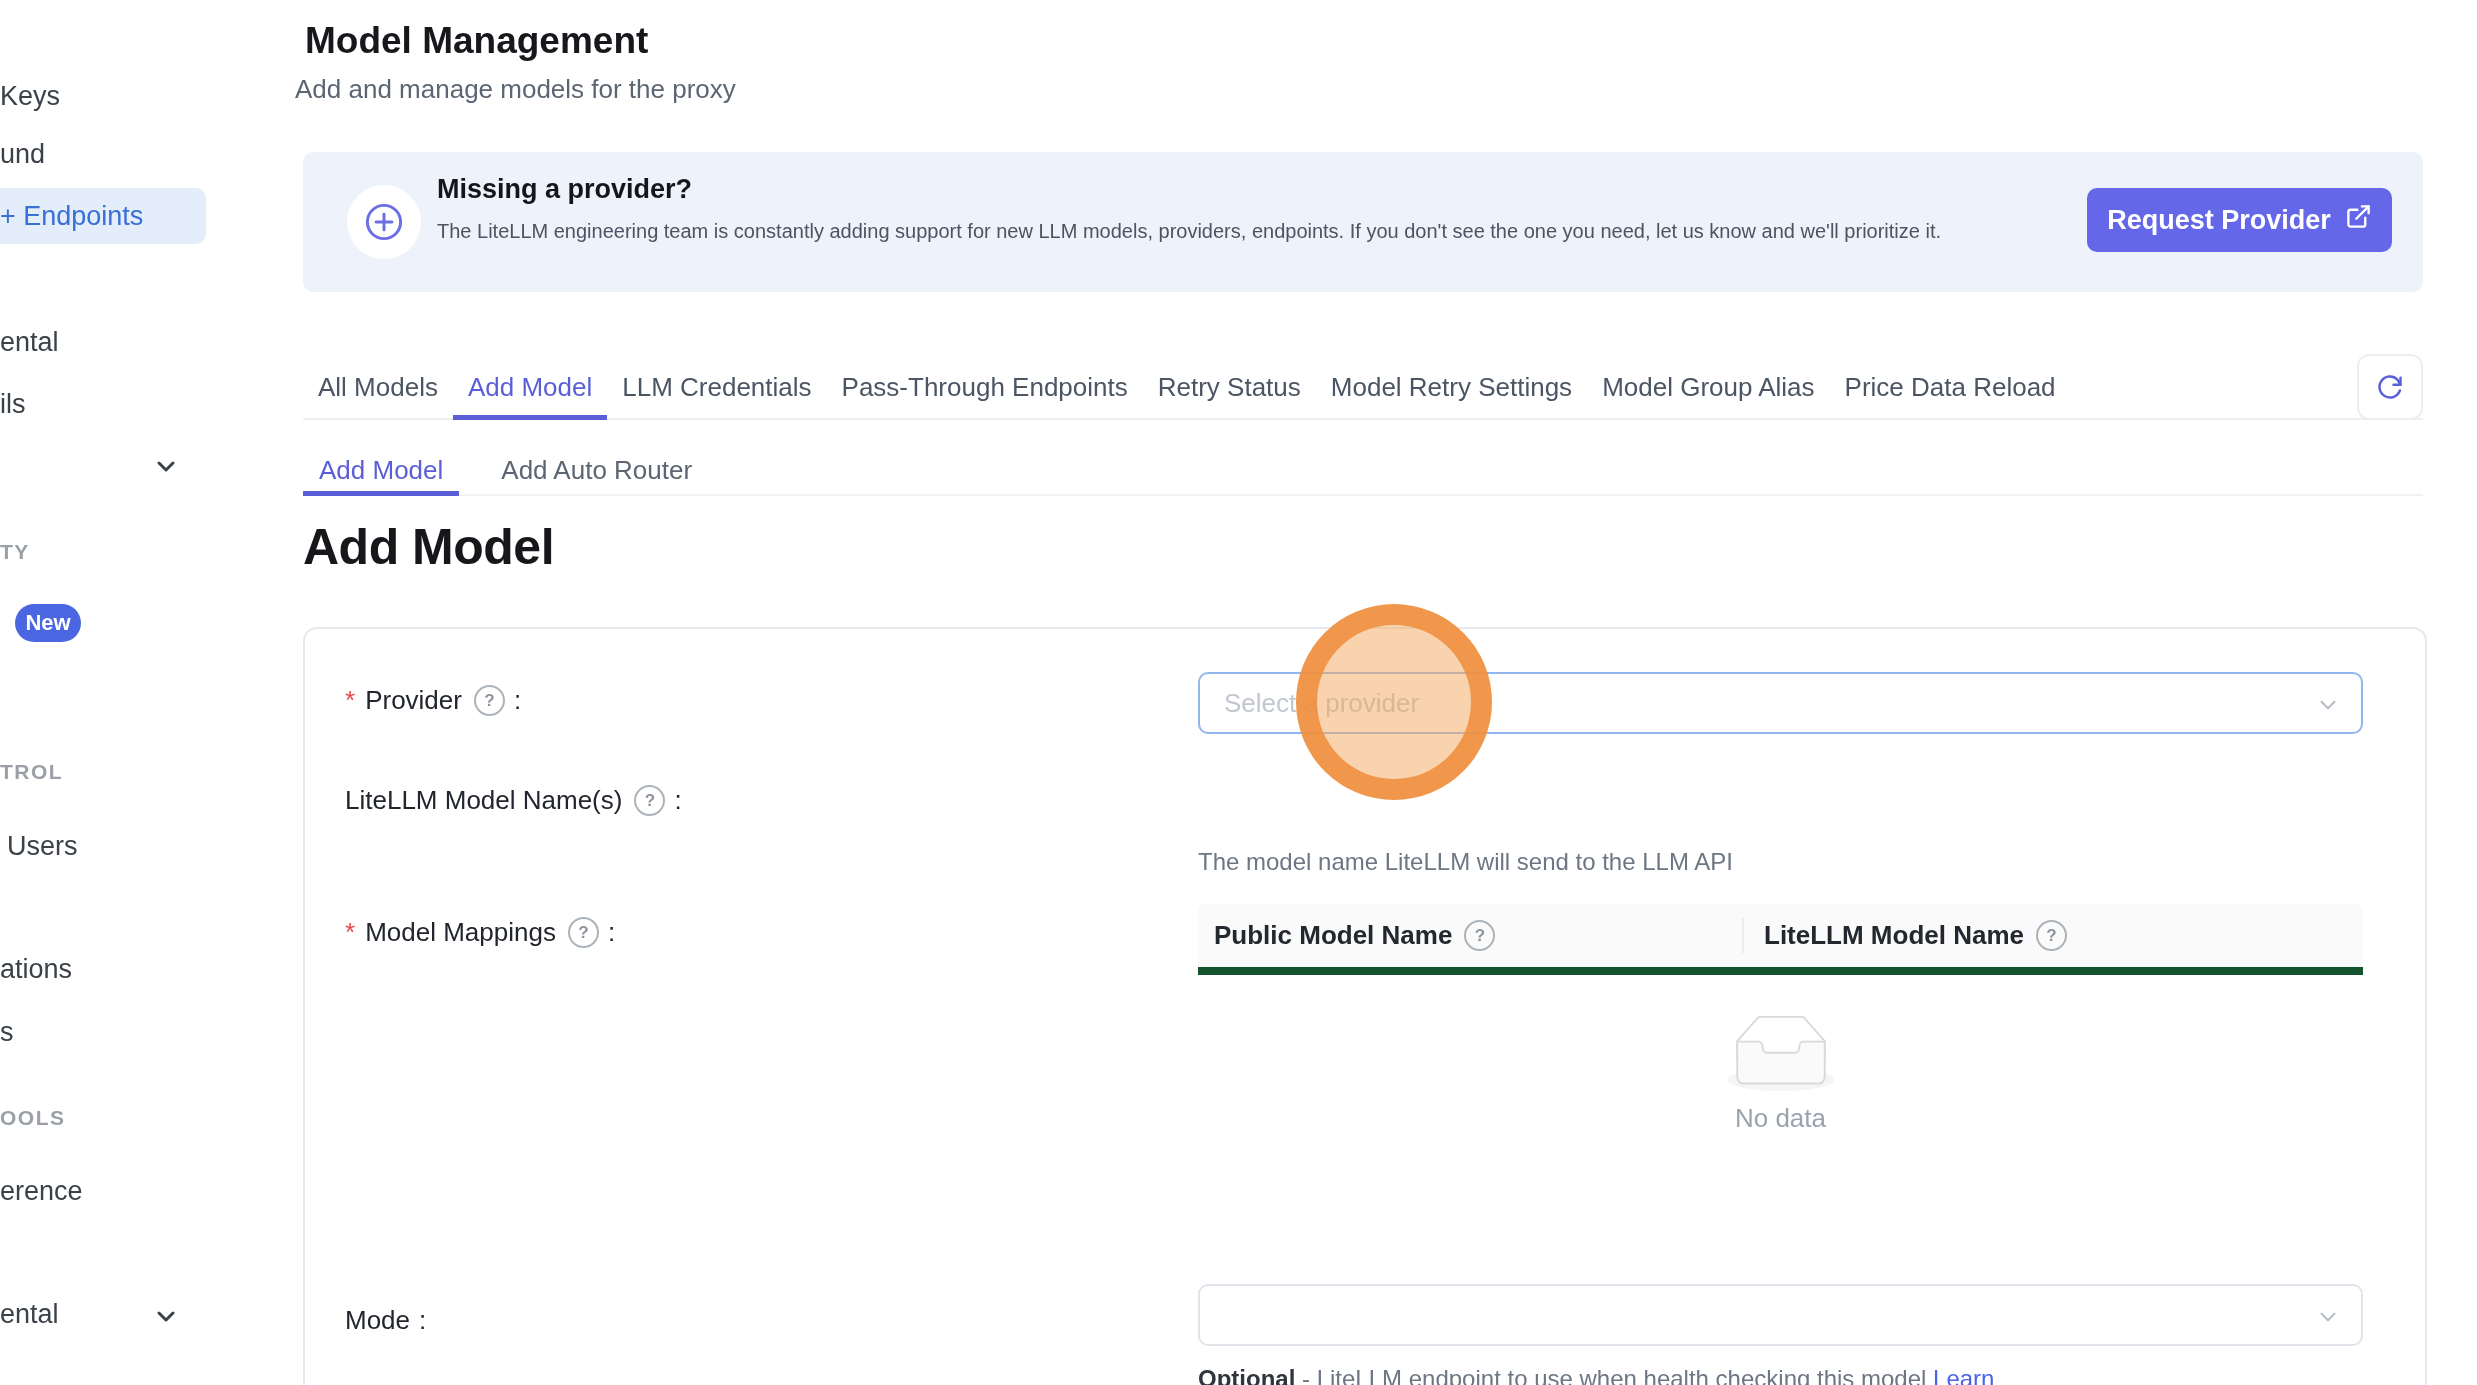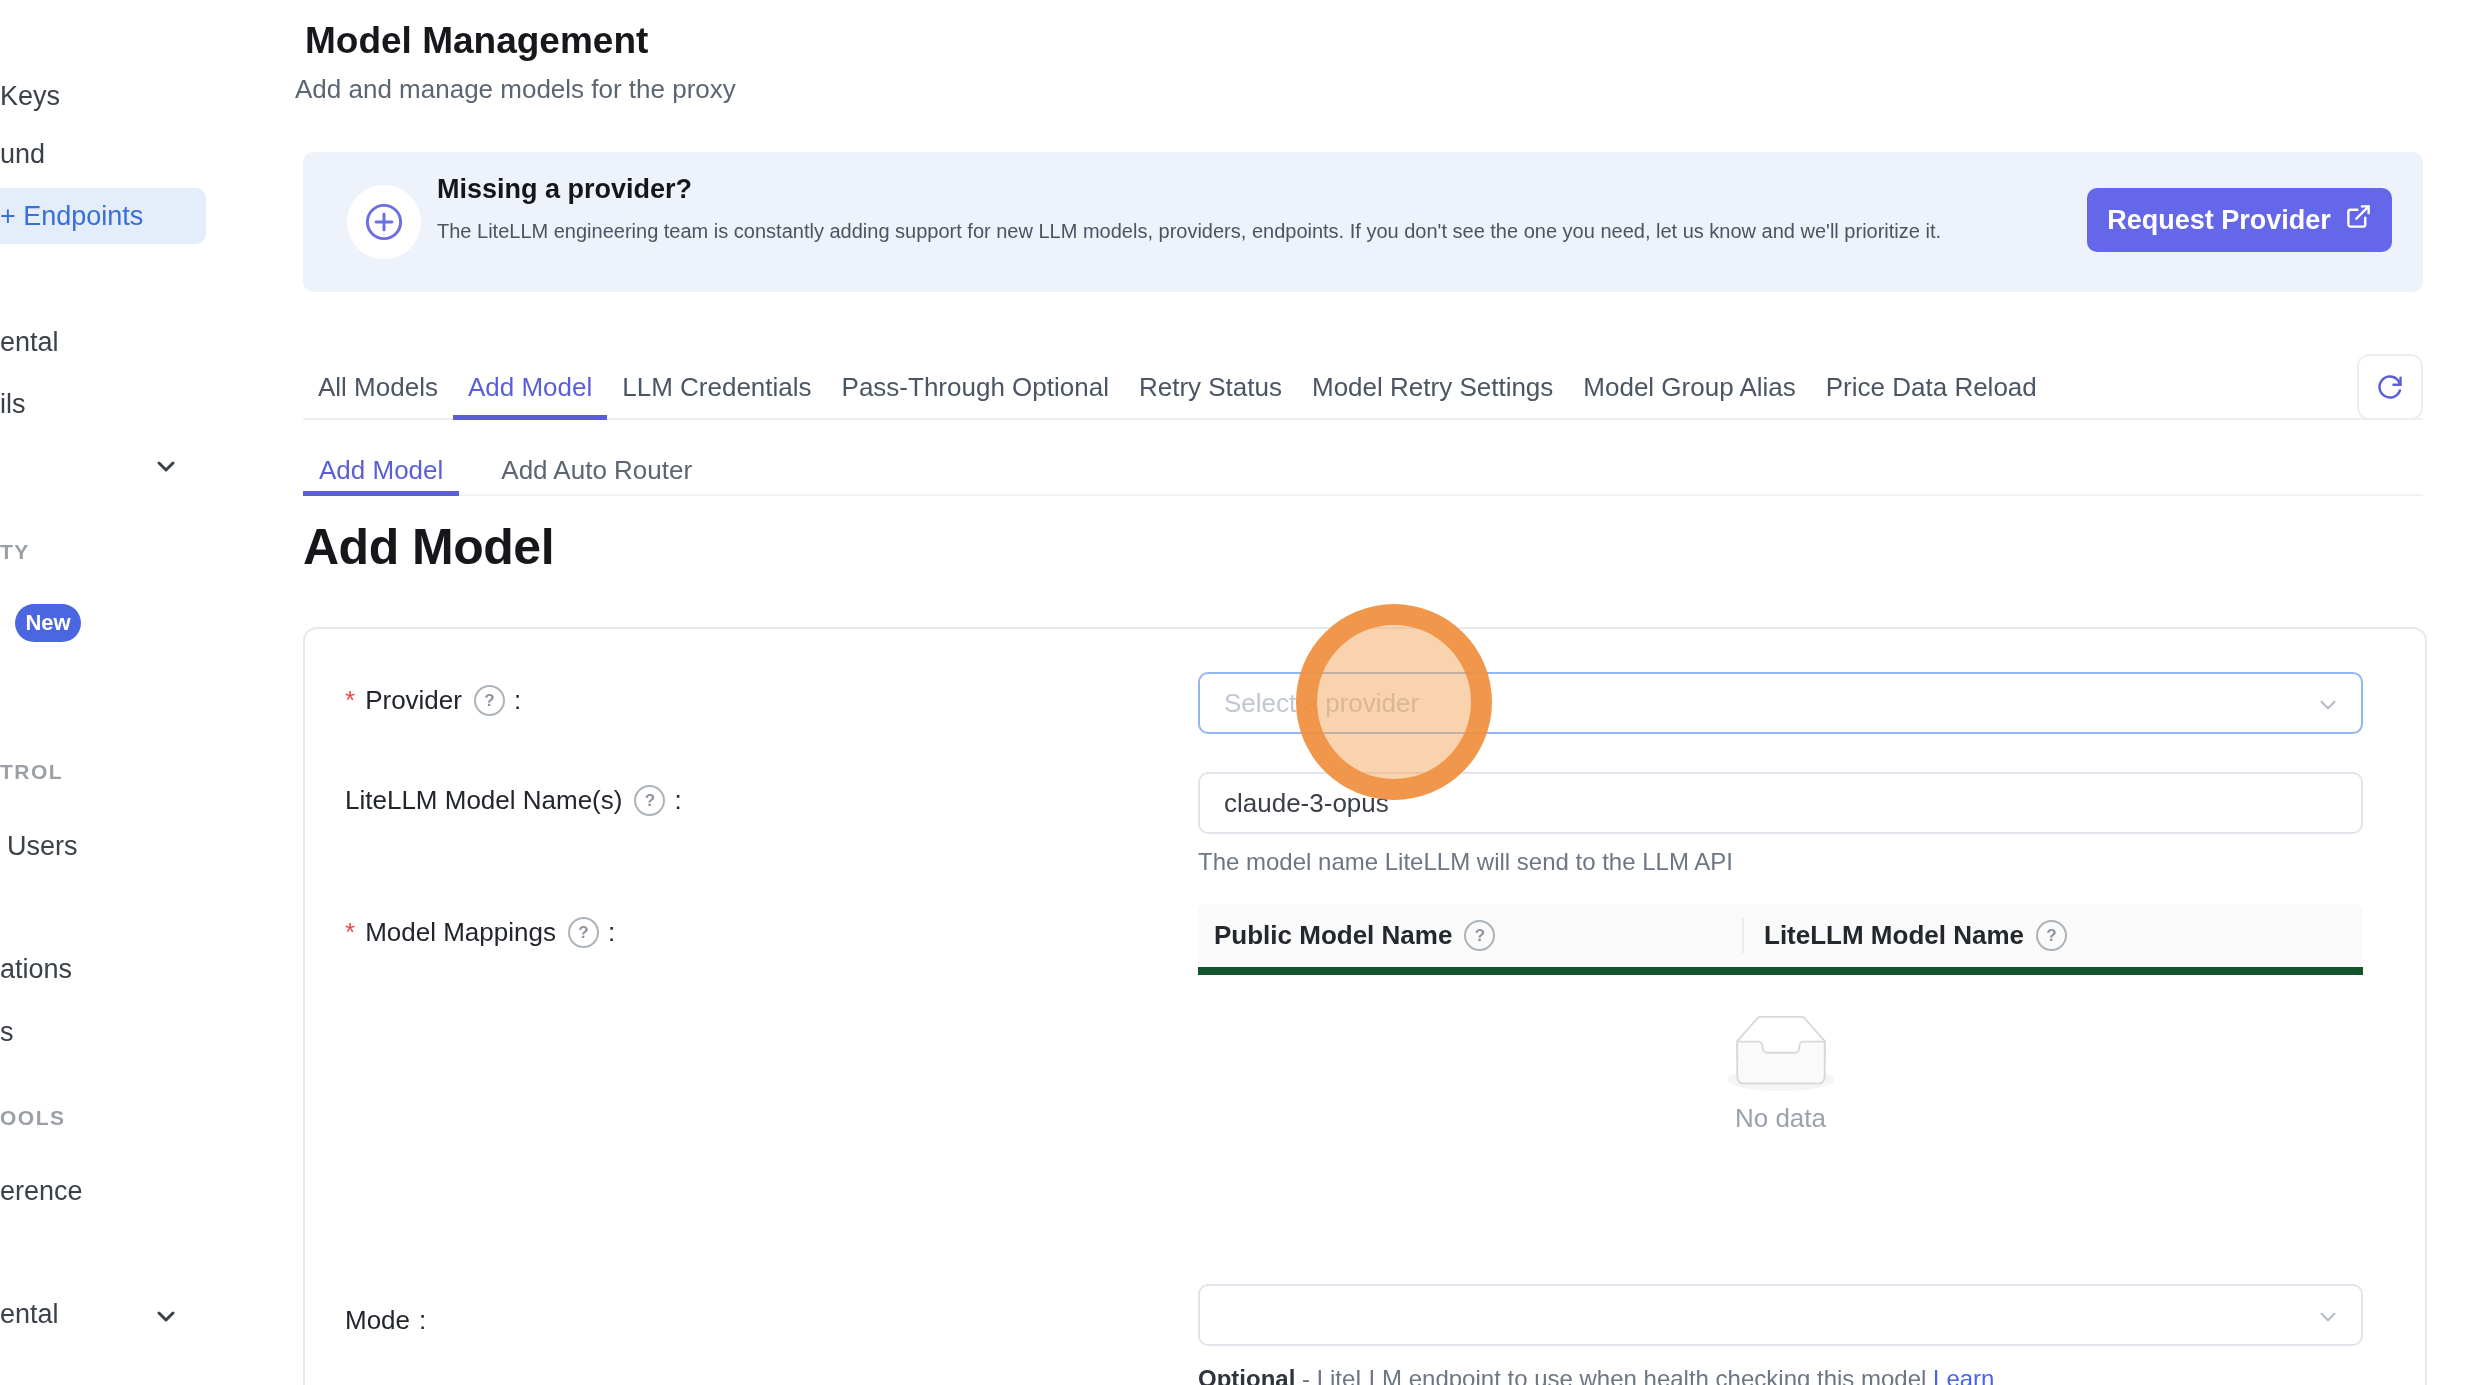--- a/index.html
+++ b/index.html
@@ -139,21 +139,21 @@
             <line x1="10" y1="14" x2="21" y2="3"></line>
         </svg>
       </span>
     </div>
   </div>
 
   <div class="tabs-row">
     <div class="tab">All Models</div>
     <div class="tab active">Add Model</div>
     <div class="tab">LLM Credentials</div>
-    <div class="tab">Pass-Through Optional</div>
+    <div class="tab">Pass-Through Endpoints</div>
     <div class="tab">Retry Status</div>
     <div class="tab">Model Retry Settings</div>
     <div class="tab">Model Group Alias</div>
     <div class="tab">Price Data Reload</div>
     <div class="refresh-btn">
       <svg width="28" height="28" viewBox="0 0 24 24" fill="none" stroke="#5a5fd8" stroke-width="2.1" stroke-linecap="round" stroke-linejoin="round">
         <path d="M21 4v6h-6"></path>
           <path d="M20.49 15a9 9 0 1 1-2.12-9.36L21 10"></path>
       </svg>
     </div>
@@ -183,21 +183,20 @@
             <polyline points="6 9 12 15 18 9"></polyline>
           </svg>
       </span>
     </div>
 
     <div class="form-label" style="top:156px">
       <span>LiteLLM Model Name(s)</span>
       <span class="qicon">?</span>
       <span class="colon">:</span>
     </div>
-    <input class="text-input" style="top: 143px;" value="claude-3-opus">
     <div class="helper" style="top:219px">The model name LiteLLM will send to the LLM API</div>
 
     <div class="form-label" style="top:288px">
       <span class="req">*</span>
       <span>Model Mappings</span>
       <span class="qicon">?</span>
       <span class="colon">:</span>
     </div>
     <div class="map-table" style="top:275px">
       <div class="map-head">

